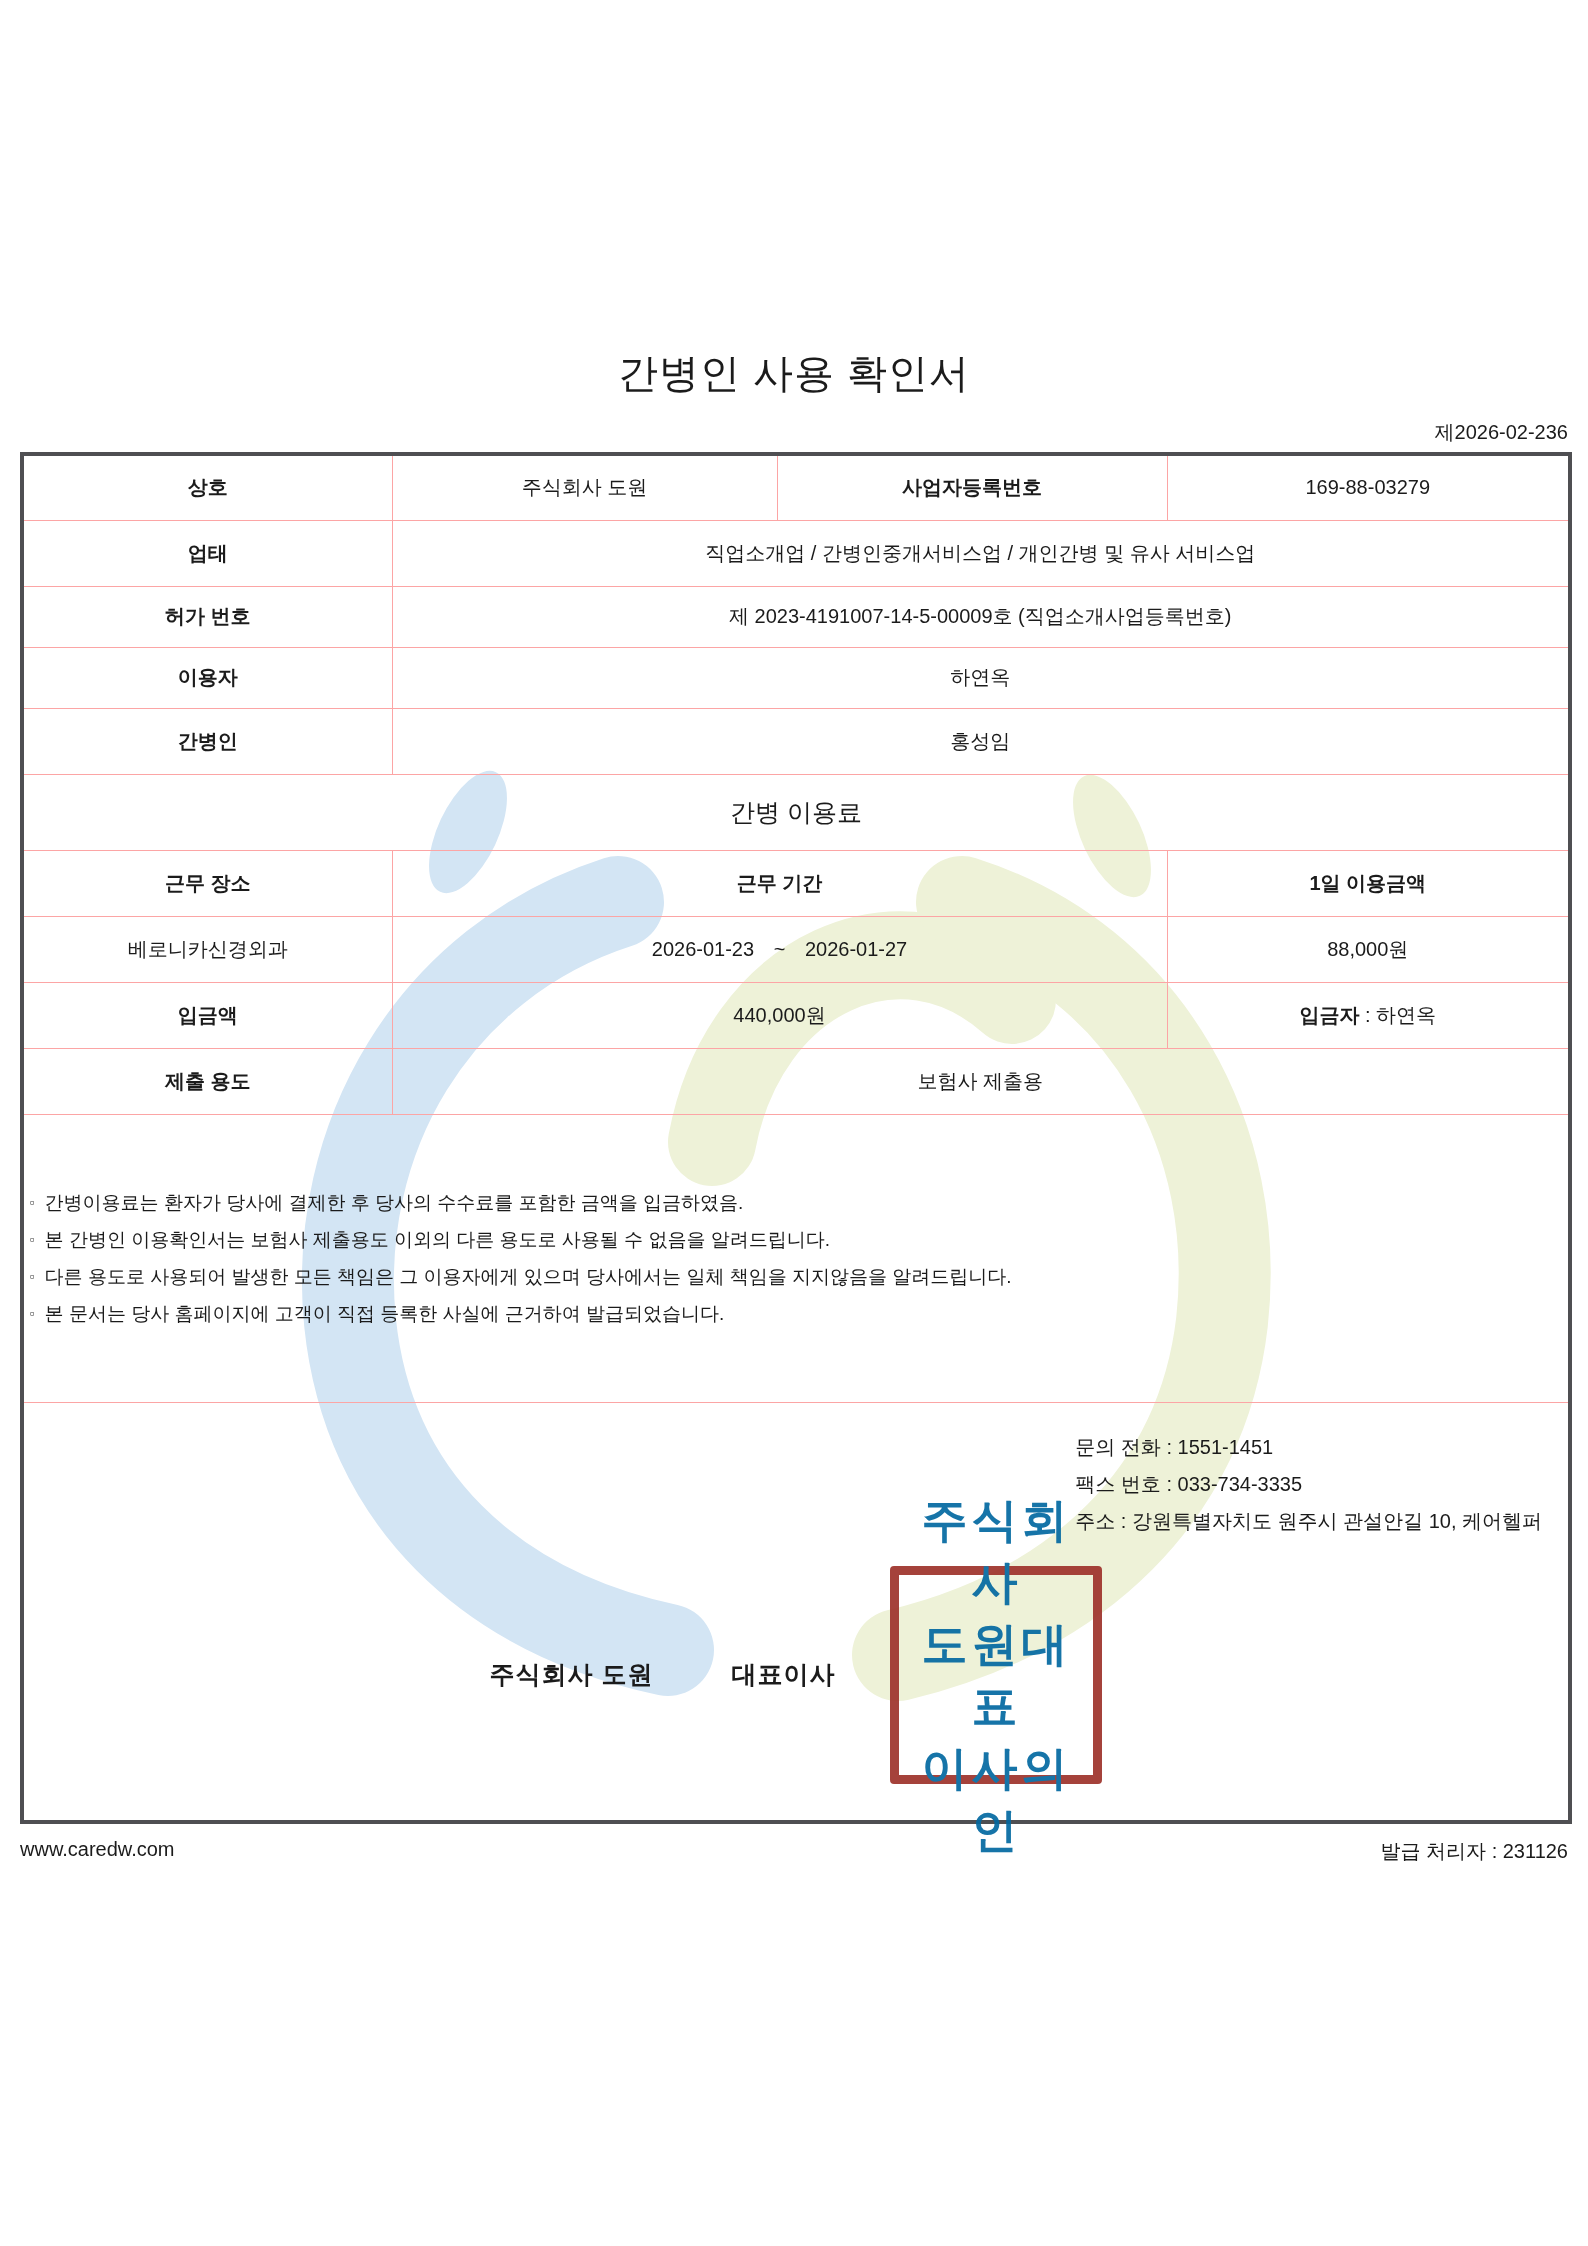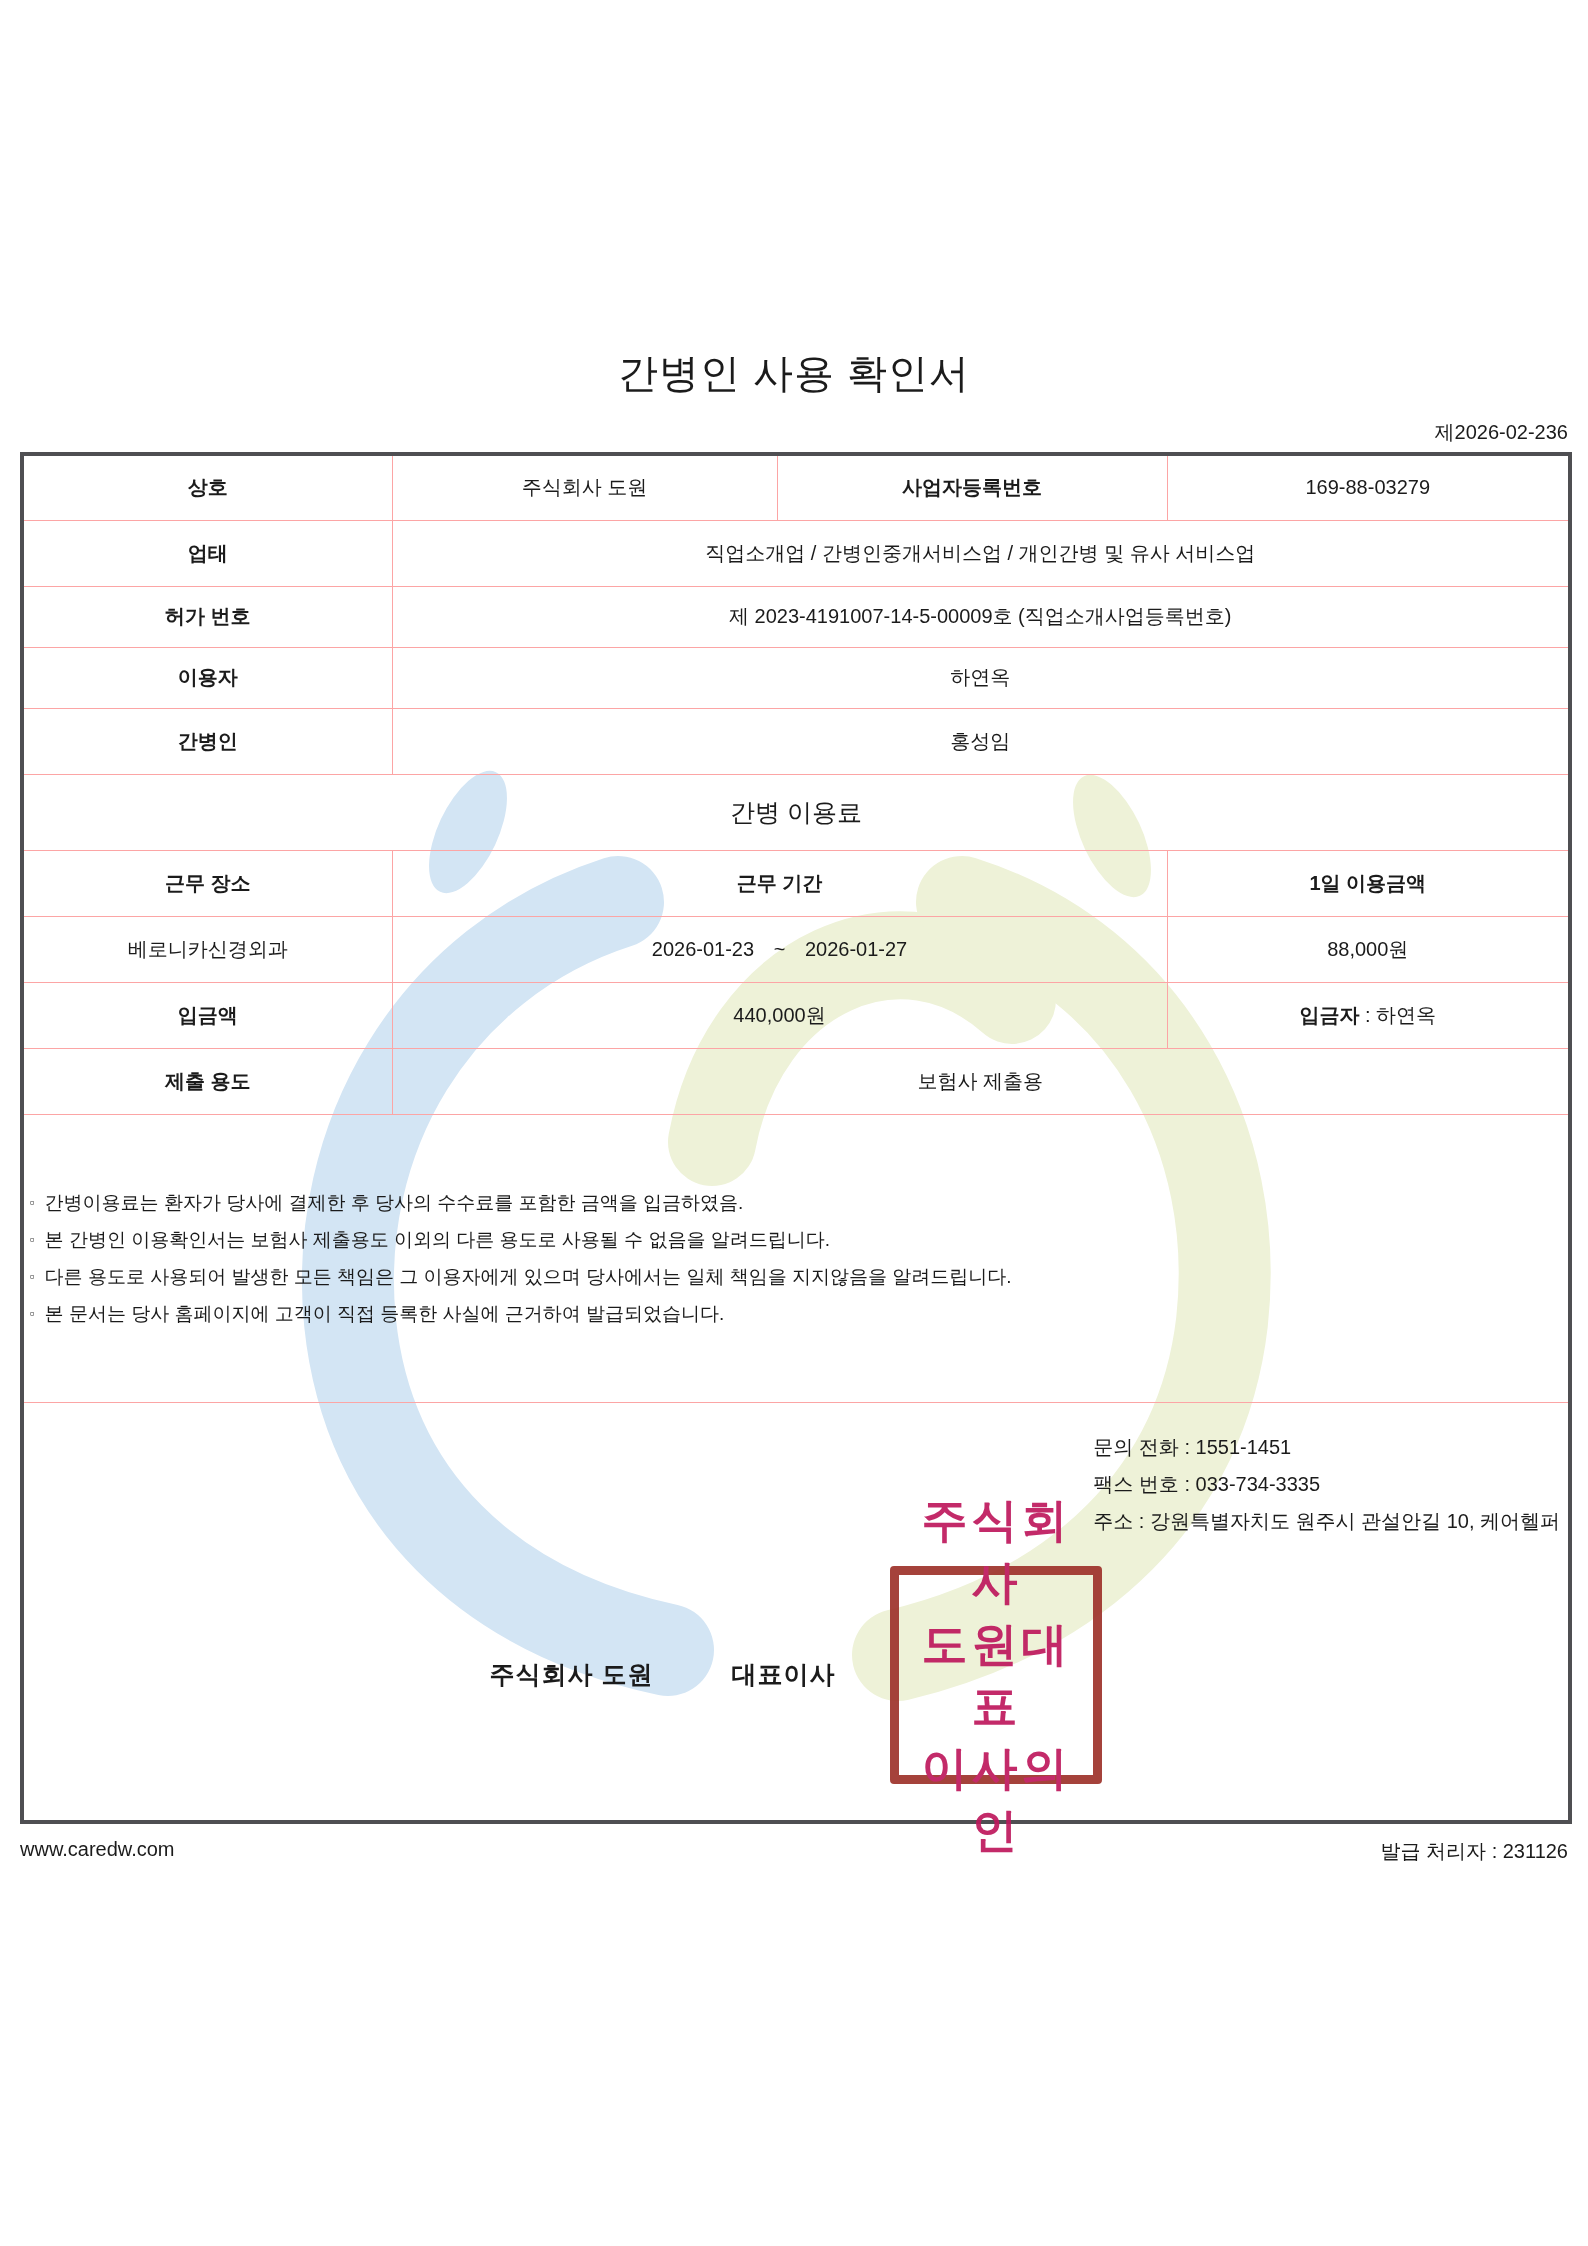--- a/index.html
+++ b/index.html
@@ -84,21 +84,21 @@
     color: #333;
   }
   td.bottom-cell {
     position: relative;
     height: 420px;
     padding: 0;
   }
   .contact-block {
     position: absolute;
     top: 26px;
-    right: 8px;
+    right: 26px;
     text-align: left;
     font-size: 20px;
     line-height: 37px;
   }
   .signature-row {
     position: absolute;
     left: 0;
     top: 158px;
     width: 100%;
     height: 228px;
@@ -115,21 +115,21 @@
   .signature-text .role { margin-left: 38px; padding-left: 32px; }
   .seal {
     width: 212px;
     height: 218px;
     border: 9px solid #9e332b;
     border-radius: 4px;
     display: flex;
     flex-direction: column;
     justify-content: center;
     align-items: center;
-    color: #be185d;
+    color: #0369a1;
     font-weight: bold;
     font-size: 46px;
     line-height: 62px;
     letter-spacing: 4px;
     text-align: center;
     opacity: 0.92;
   }
   .page-footer {
     margin: 14px 20px 0 20px;
     display: flex;

